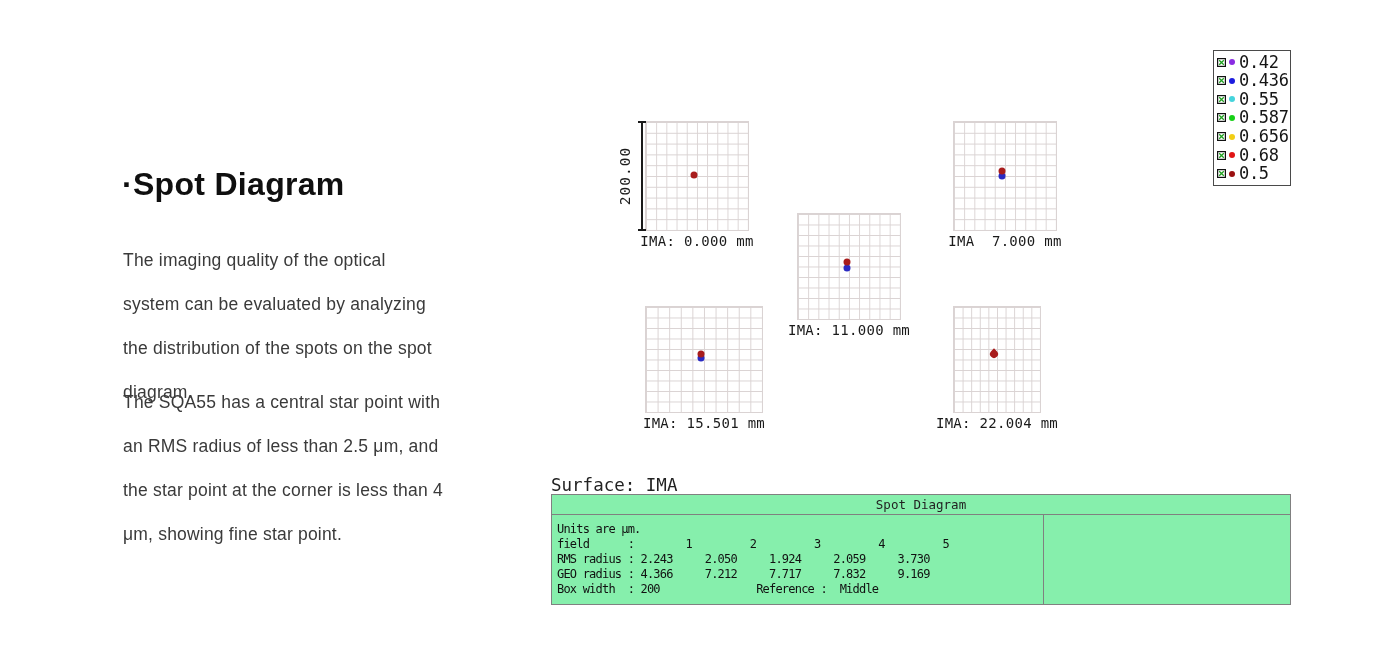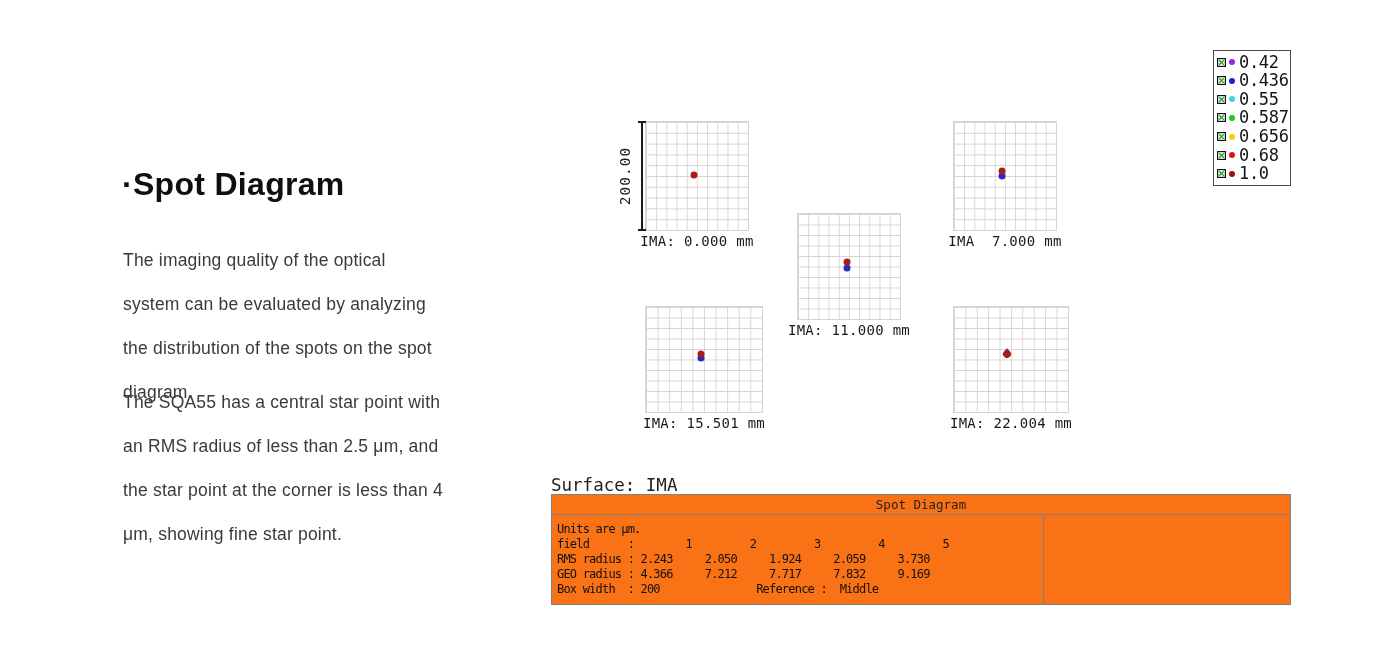--- a/index.html
+++ b/index.html
@@ -29,21 +29,21 @@
     border:1px solid #dad3d3;
     background-image:
       linear-gradient(to right, #dad3d3 1px, transparent 1px),
       linear-gradient(to bottom, #dad3d3 1px, transparent 1px);
     background-size:10% 10%;
   }
   .g1 { left:645px; top:121px; width:104px; height:110px; }
   .g2 { left:953px; top:121px; width:104px; height:110px;padding-left:20px; }
   .g3 { left:797px; top:213px; width:104px; height:107px; }
   .g4 { left:645px; top:306px; width:118px; height:107px; }
-  .g5 { left:953px; top:306px; width:116px; height:107px; }
+  .g5 { left:953px; top:306px; width:88px; height:107px; }
 
   .grid-label {
     position:absolute; left:50%; top:calc(100% + 3px); transform:translateX(-50%);
     font-family:"DejaVu Sans Mono","Liberation Mono",monospace;
     font-size:14px; color:#1a1a1a; white-space:pre; letter-spacing:.3px;
   }
 
   .spot { position:absolute; width:7px; height:7px; border-radius:50%;
           transform:translate(-50%,-50%); }
   .spot.tear { width:8px; height:8px; border-radius:0 50% 50% 50%;
@@ -80,21 +80,21 @@
   }
 
   
   .surface-label {
     position:absolute; left:551px; top:475px;
     font-family:"DejaVu Sans Mono","Liberation Mono",monospace;
     font-size:17.5px; color:#222;
   }
   .panel {
     position:absolute; left:551px; top:494px; width:740px; height:111px;
-    border:1px solid #808080; background:#f97316;
+    border:1px solid #808080; background:#86efac;
     display:flex; flex-direction:column;
   }
   .panel-title-row {
     height:20px; flex:0 0 20px; border-bottom:1px solid #808080;
     text-align:center; line-height:20px;
     font-family:"DejaVu Sans Mono","Liberation Mono",monospace;
     font-size:12.5px; color:#222;
   }
   .panel-body { display:flex; flex:1; min-height:0; }
   .panel-data-cell { width:492px; flex:0 0 492px; border-right:1px solid #808080;
@@ -217,21 +217,21 @@
           </svg>
         <span class="lg-dot" style="background: rgb(225, 21, 21);"></span>
         <span class="lg-label">0.68</span>
       </div>
       <div class="legend-row">
         <svg class="lg-check" viewBox="0 0 9 9">
             <rect x="0.6" y="0.6" width="7.8" height="7.8" fill="#fff" stroke="#111" stroke-width="1.2"></rect>
             <path d="M2.2 2.2 L6.8 6.8 M6.8 2.2 L2.2 6.8" stroke="#1fa01f" stroke-width="1.3"></path>
           </svg>
         <span class="lg-dot" style="background: rgb(155, 16, 16);"></span>
-        <span class="lg-label">1.0</span>
+        <span class="lg-label">0.5</span>
       </div>
     </div>
 
     <div class="surface-label">Surface: IMA</div>
 
     <div class="panel">
       <div class="panel-title-row">Spot Diagram</div>
       <div class="panel-body">
         <div class="panel-data-cell">
           <pre>Units are μm.

